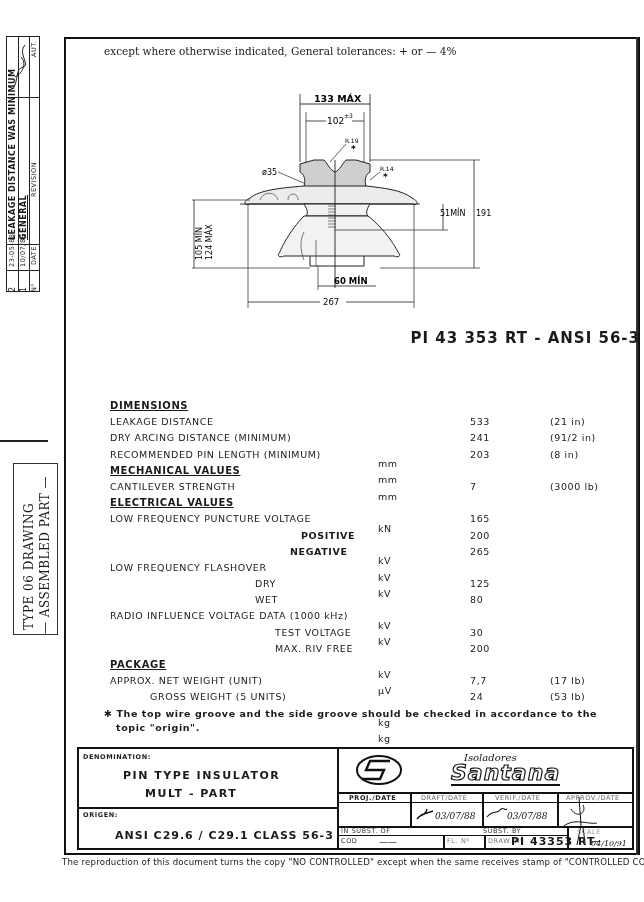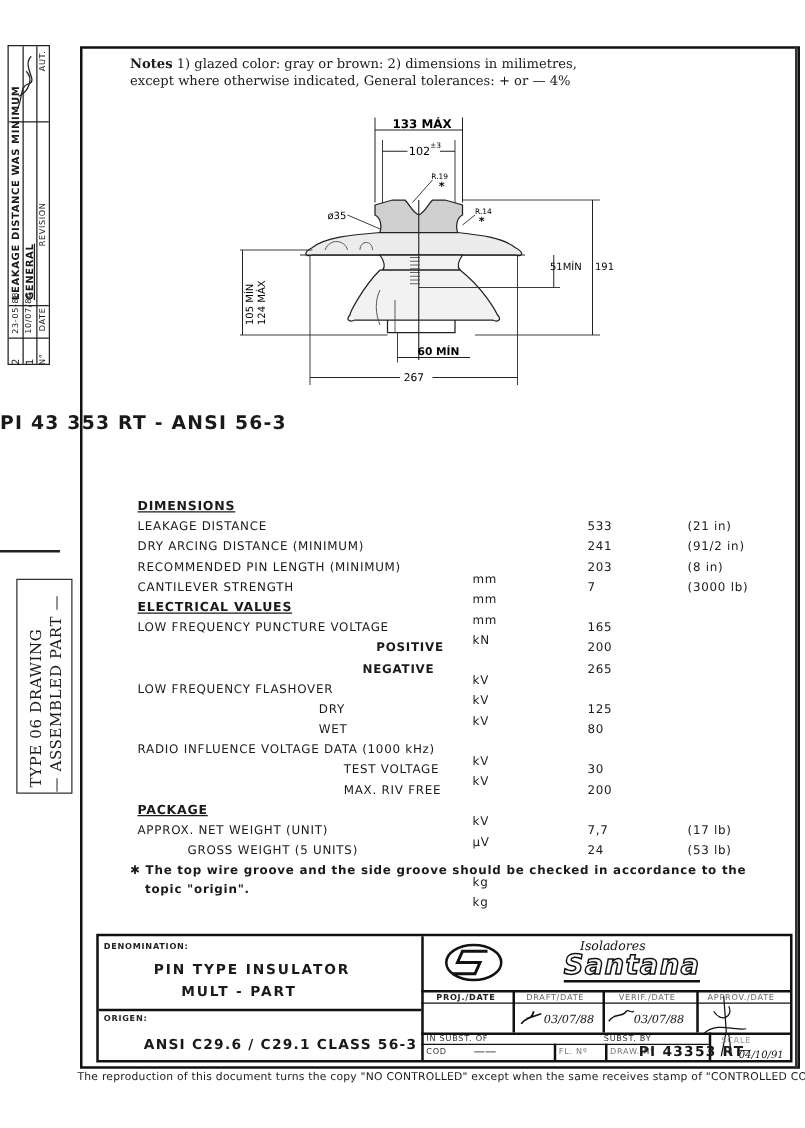--- a/index.html
+++ b/index.html
@@ -22,21 +22,21 @@
   .frame { position: absolute; left: 64px; top: 37px; width: 576px; height: 818px;
            border: 2px solid #111; box-sizing: border-box; }
   .frame-right-double { position: absolute; left: 636px; top: 37px; width: 2px; height: 818px; background:#333; }
 
   .notes { position: absolute; left: 104px; top: 44px; font-family: "DejaVu Serif", serif;
            font-size: 10.5px; line-height: 14px; }
   .notes b { font-weight: bold; }
 
   .drawing { position: absolute; left: 180px; top: 80px; width: 320px; height: 240px; }
 
-  .part-title { position: absolute; left: 0; width: 640px; top: 329px; text-align: left;
+  .part-title { position: absolute; left: 0; width: 640px; top: 329px; text-align: right;
                 font-size: 15px; font-weight: bold; letter-spacing: 1px; }
 
   .specs { position: absolute; left: 110px; top: 398px; width: 500px; font-size: 9.5px; letter-spacing: 0.6px; }
   .row { position: relative; height: 16.2px; line-height: 16.2px; white-space: nowrap; }
   .row .lbl { position: absolute; left: 0; }
   .row .unit { position: absolute; left: 268px; margin-top: 42px; }
   .row .val { position: absolute; left: 360px; }
   .row .imp { position: absolute; left: 440px; }
   .sec { font-weight: bold; text-decoration: underline; font-size: 10px; }
   .note-star { font-weight: bold; font-size: 9.5px; letter-spacing: 0.6px; }
@@ -82,21 +82,20 @@
 
 <div class="type-box">
   <span class="type-text" style="left:8px;top:166px;">TYPE 06 DRAWING</span>
   <span class="type-text" style="left:24px;top:170px;">— ASSEMBLED PART —</span>
 </div>
 
 <div class="frame"></div>
 <div class="frame-right-double"></div>
 
 <div class="notes">
-  <div><b>Notes</b><span> 1) glazed color: gray or brown: 2) dimensions in milimetres,</span></div>
   <div>except where otherwise indicated, General tolerances: + or — 4%</div>
 </div>
 
 <svg class="drawing" viewBox="0 0 320 240" font-family="DejaVu Sans, sans-serif">
 
   <line x1="120" y1="14" x2="120" y2="82" stroke="#222" stroke-width="0.8"></line>
   <line x1="190" y1="14" x2="190" y2="82" stroke="#222" stroke-width="0.8"></line>
   <line x1="120" y1="24" x2="190" y2="24" stroke="#222" stroke-width="0.9"></line>
   <text x="134" y="22" font-size="9.5" font-weight="bold">133 MÁX</text>
 
@@ -188,20 +187,23 @@
       <span class="val">241</span>
       <span class="imp">(91/2 in)</span>
     </div>
   <div class="row">
       <span class="lbl">RECOMMENDED  PIN  LENGTH  (MINIMUM)</span>
       <span class="unit">mm</span>
       <span class="val">203</span>
       <span class="imp">(8 in)</span>
     </div>
 
+  <div class="row">
+      <span class="lbl sec">MECHANICAL  VALUES</span>
+    </div>
   <div class="row">
       <span class="lbl">CANTILEVER  STRENGTH</span>
       <span class="unit">kN</span>
       <span class="val">7</span>
       <span class="imp">(3000 lb)</span>
     </div>
 
   <div class="row">
       <span class="lbl sec">ELECTRICAL  VALUES</span>
     </div>

